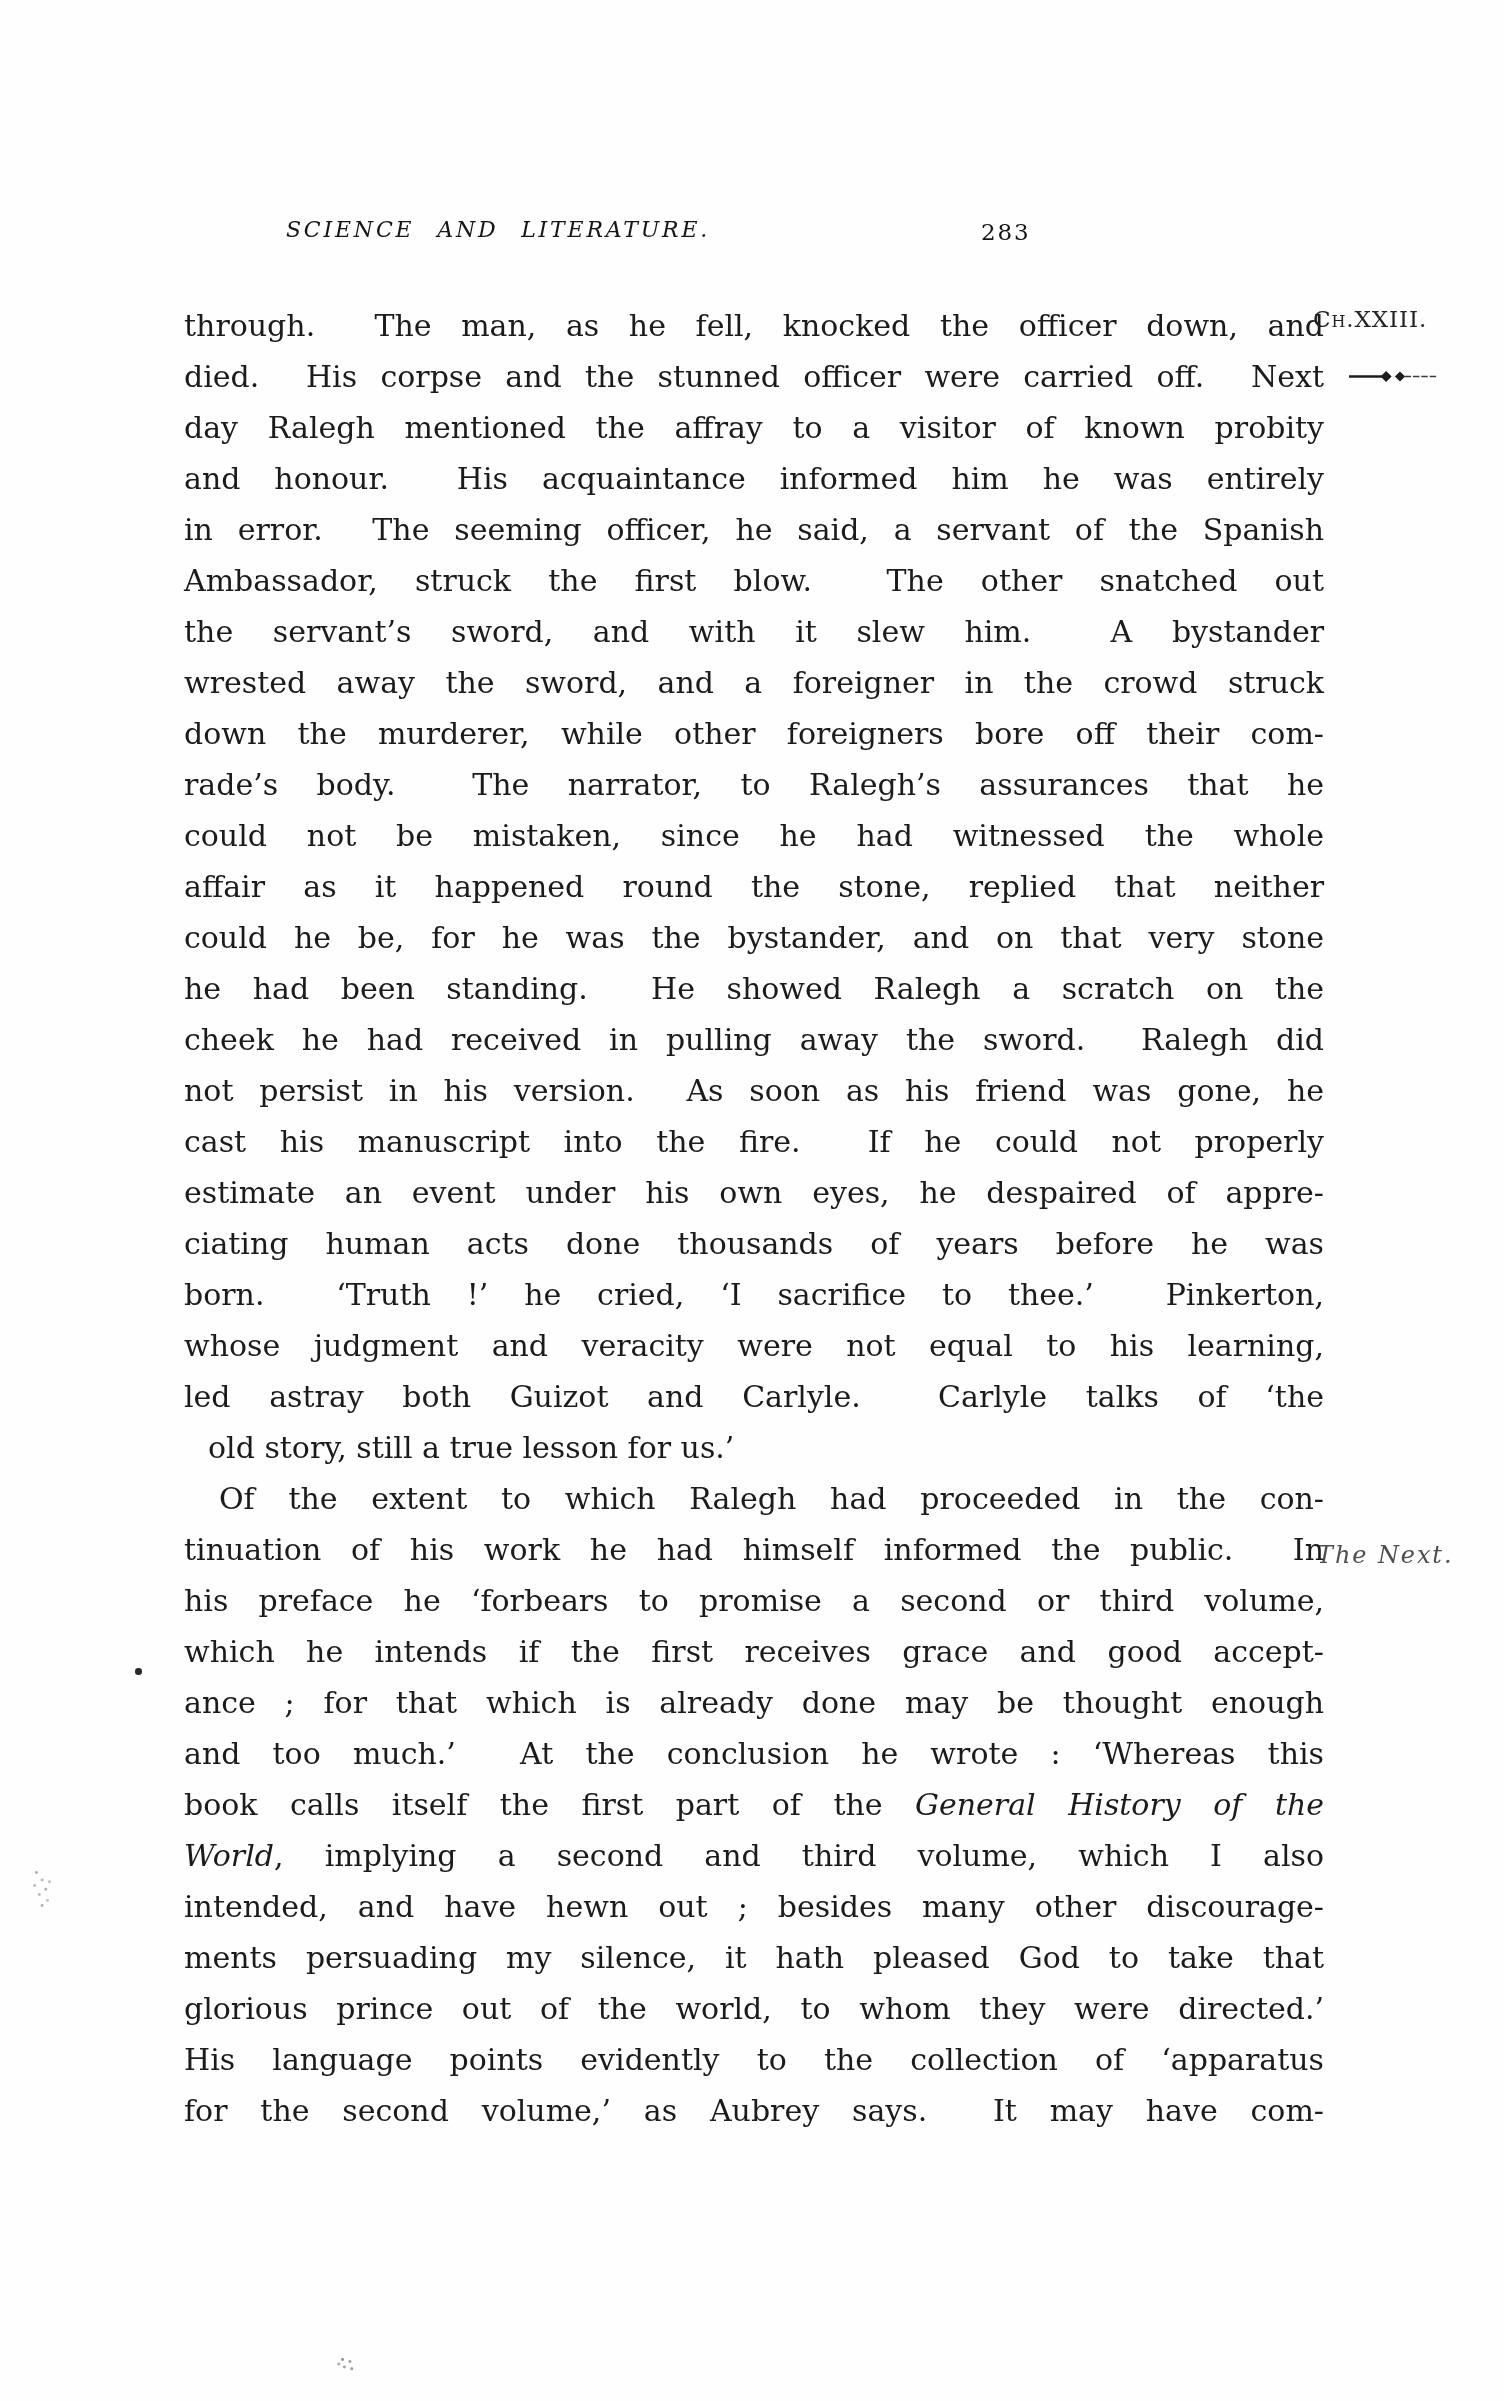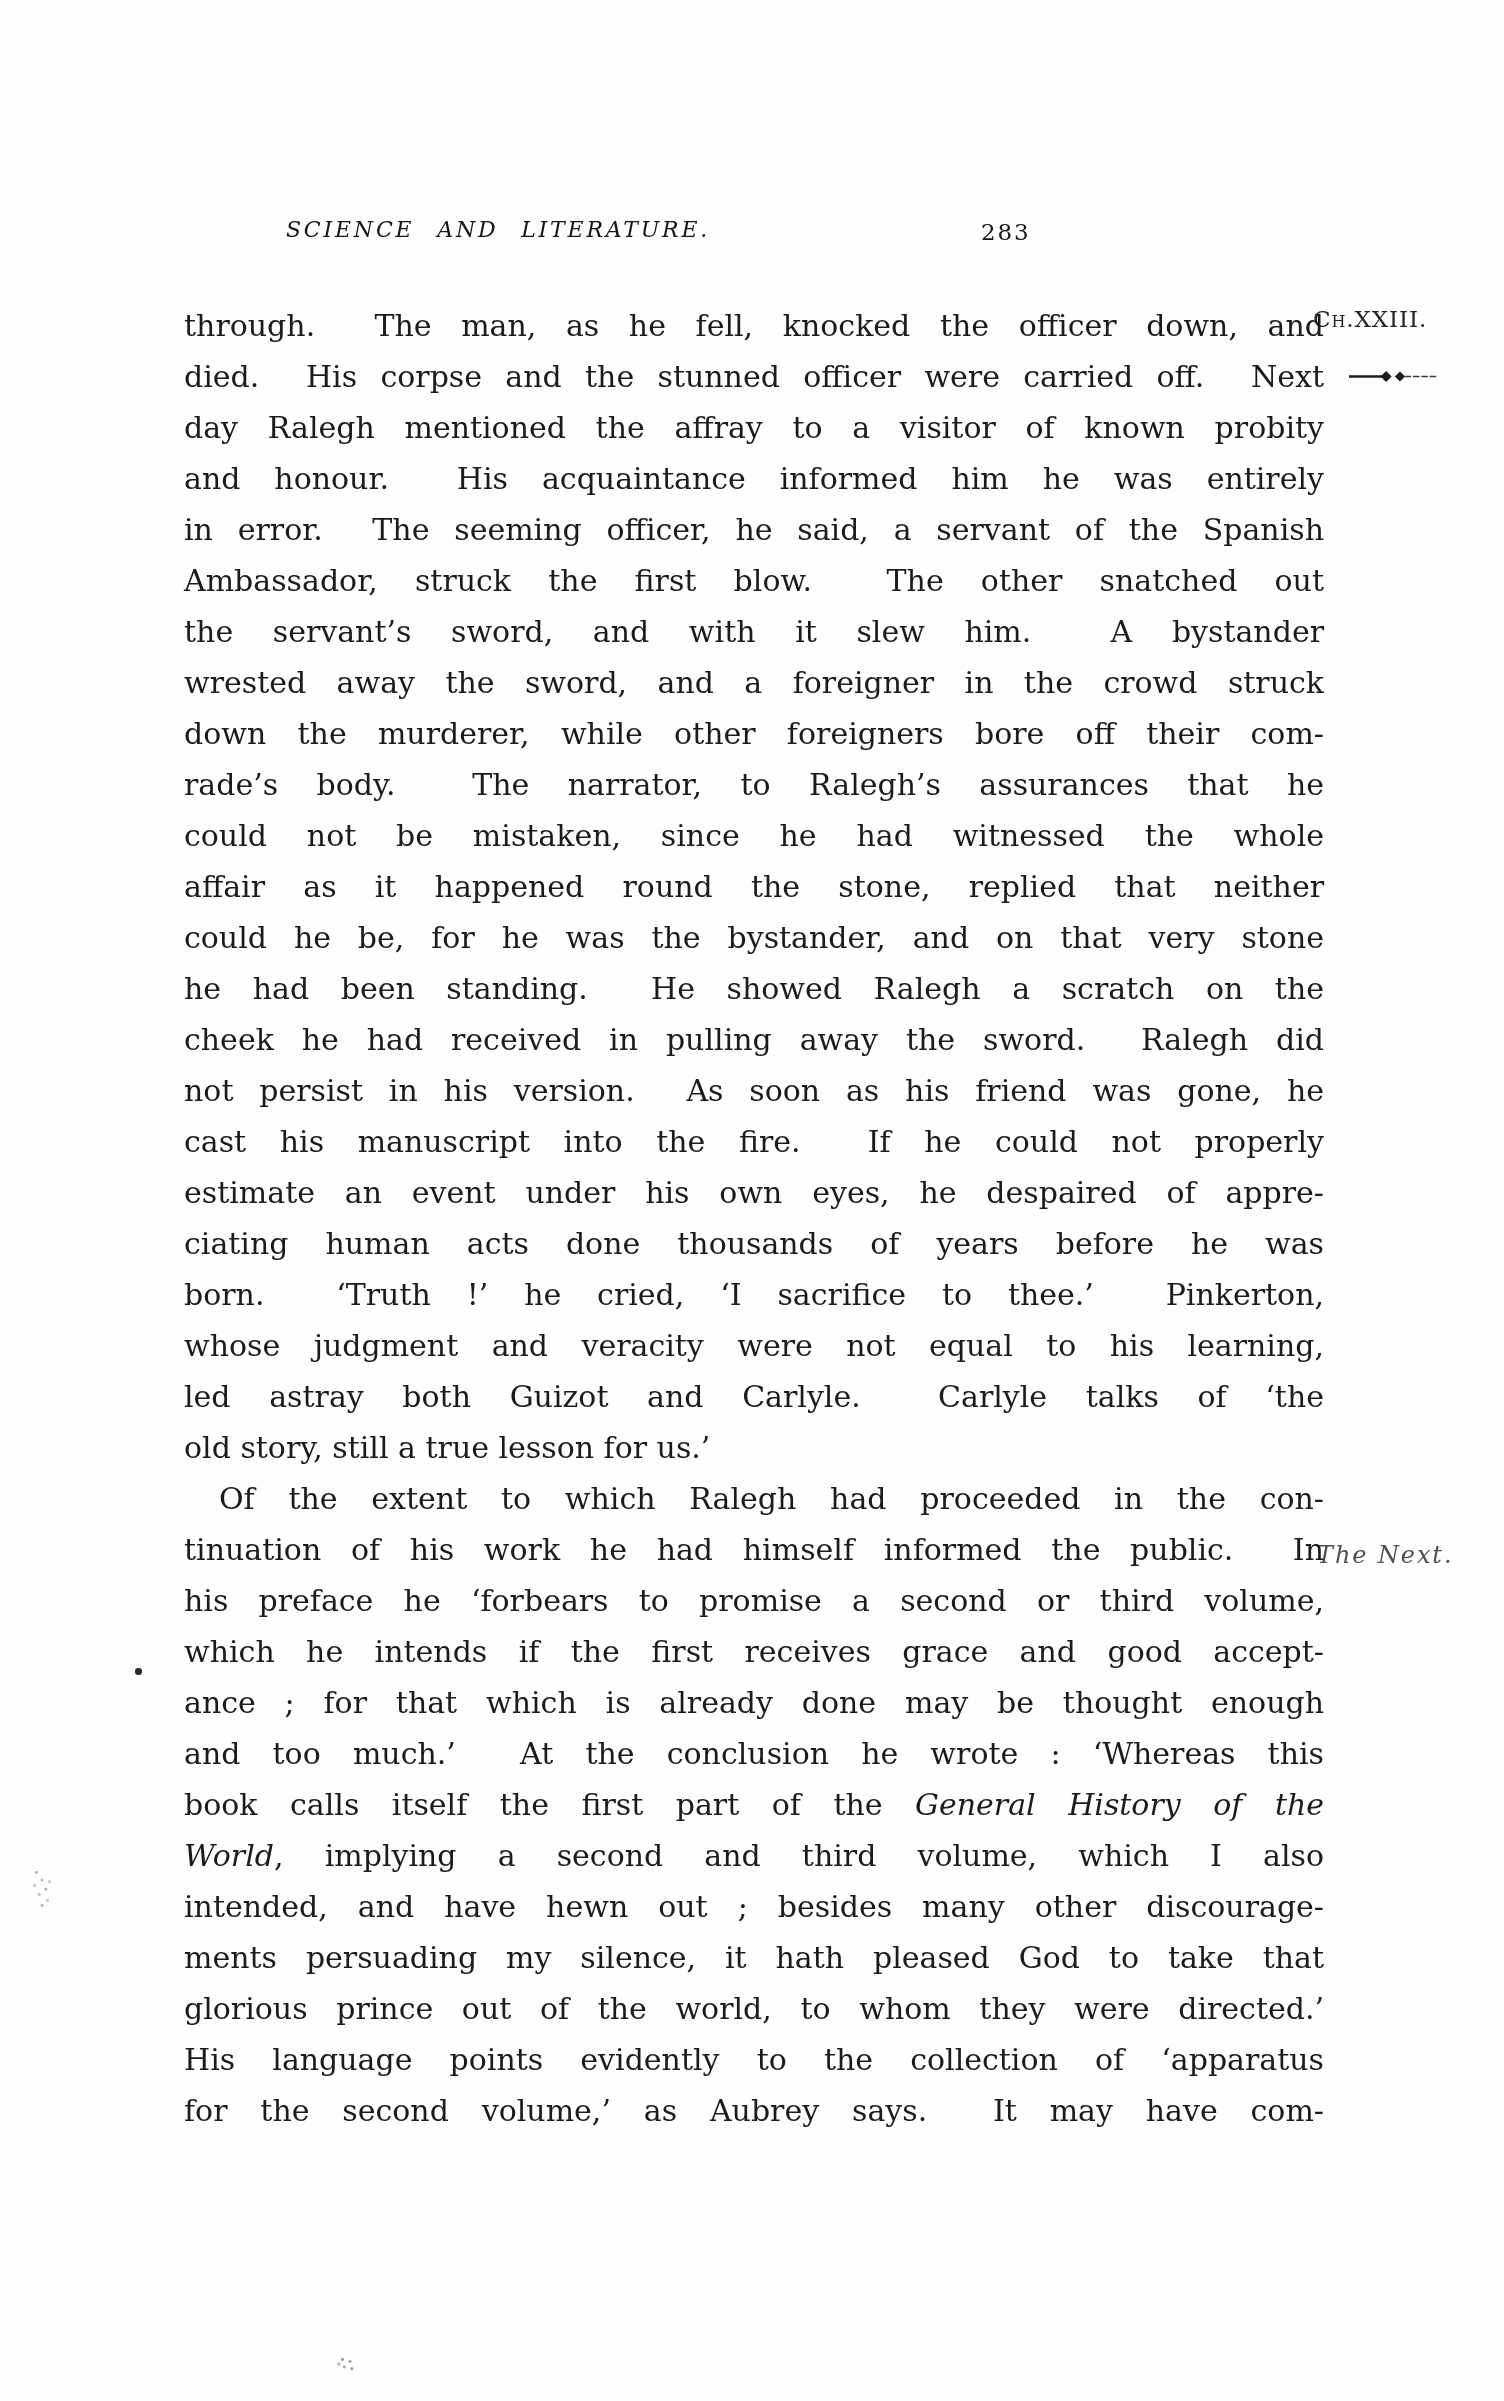--- a/index.html
+++ b/index.html
@@ -42,21 +42,21 @@
     width: 1140px;
     font-size: 30px;
     line-height: 51px;
     color: #1b1b1b;
   }
   .line {
     text-align: justify;
     text-align-last: justify;
     white-space: pre-wrap;
   }
-  .line.para-end { text-align-last: left; }
+  .line.para-end { text-align-last: left; margin-left: 24px; }
   .line.indent { text-indent: 35px; }
   .it { font-style: italic; }
 
   
   .sidenote-chapter {
     position: absolute;
     left: 1313px;
     top: 306px;
     font-size: 23px;
     font-variant: small-caps;

